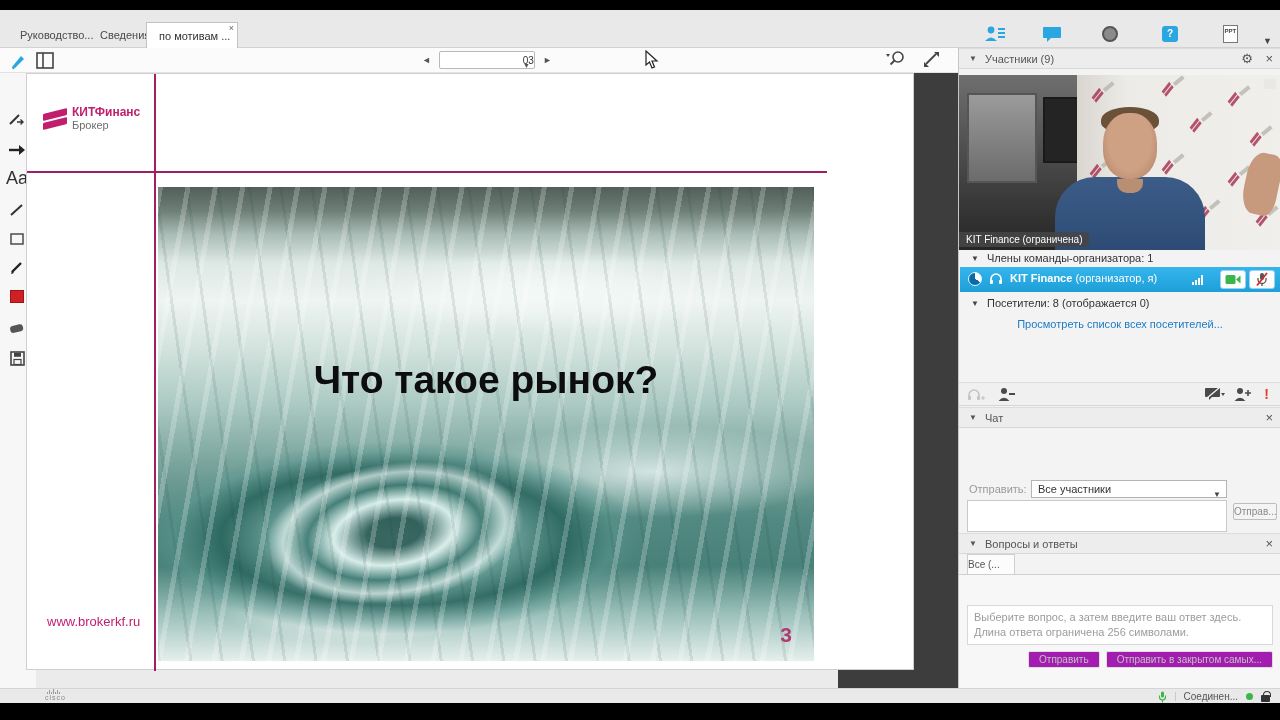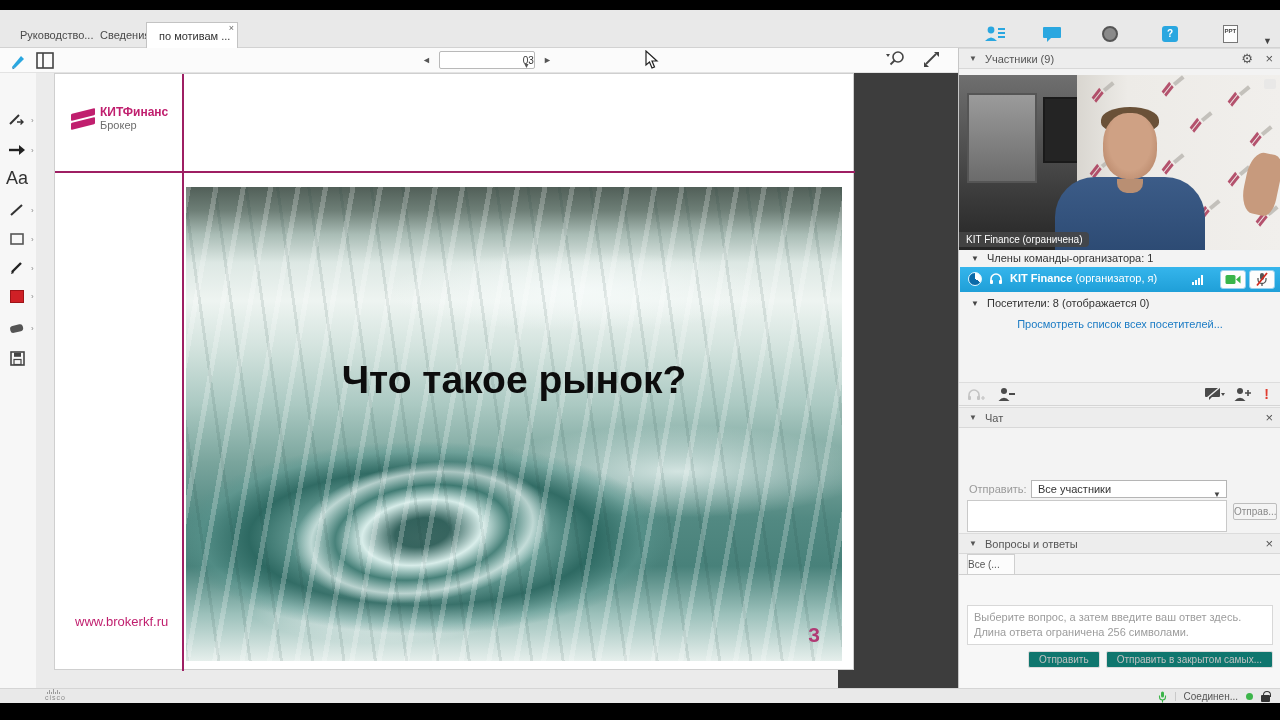--- a/index.html
+++ b/index.html
@@ -42,21 +42,21 @@
   .ptool { position:absolute; left:4px; width:26px; height:22px; display:flex; align-items:center; justify-content:center; }
   .pchev { position:absolute; left:27px; font-size:8px; color:#888; }
   .aatool { font-size:18px; color:#333; }
   .redswatch { width:14px; height:13px; background:#cf2026; border:1px solid #9e1418; }
 
   
   .mainbg { left:36px; top:73px; width:922px; height:615px; background:#ebebeb; }
   .darkstrip { left:838px; top:73px; width:120px; height:615px; background:#3d3d3d; }
 
   
-  .slide { left:54px; top:73px; width:800px; height:597px; background:#fff; border:1px solid #cfcfcf; }
+  .slide { left:26px; top:73px; width:888px; height:597px; background:#fff; border:1px solid #cfcfcf; }
   .slide-vline { position:absolute; left:127px; top:0; width:2px; height:597px; background:#9e1f63; }
   .slide-hline { position:absolute; left:0; top:97px; width:800px; height:2px; background:#9e1f63; }
   .logo { position:absolute; left:16px; top:32px; width:108px; }
   .logo-mark { position:absolute; left:0; top:4px; width:26px; height:22px; }
   .logo-mark i { position:absolute; left:0; width:24px; height:7px; background:#c01f6e; transform:skewY(-14deg); border-radius:1px; }
   .logo-mark i:nth-child(1){ top:1px; }
   .logo-mark i:nth-child(2){ top:10px; }
   .logo-text1 { margin-left:29px; font-size:12px; font-weight:bold; color:#c01f6e; line-height:13px; }
   .logo-text2 { margin-left:29px; font-size:11px; color:#6d6d6d; line-height:13px; }
   .slide-title { position:absolute; left:140px; top:12px; width:648px; text-align:center; font-size:25px; font-weight:bold; color:#9e1f63; line-height:37px; }
@@ -137,21 +137,21 @@
   .recipbox .caret { position:absolute; right:5px; top:5px; font-size:8px; color:#444; }
   .chatinput { position:absolute; left:8px; top:452px; width:260px; height:32px; background:#fff; border:1px solid #c9c9c9; }
   .chatsend { position:absolute; left:274px; top:455px; width:44px; height:17px; background:#f4f4f4; border:1px solid #bdbdbd; border-radius:2px; font-size:10px; color:#8a8a8a; text-align:center; line-height:15px; }
 
   
   .qatab { position:absolute; left:8px; top:506px; width:48px; height:20px; background:#fcfcfc; border:1px solid #cfcfcf; border-bottom:none; font-size:10px; color:#555; line-height:19px; }
   .qatabline { position:absolute; left:0; top:526px; width:322px; height:1px; background:#cfcfcf; }
   .qabody { position:absolute; left:0; top:527px; width:322px; height:113px; background:#f7f7f7; }
   .qainput { position:absolute; left:8px; top:30px; width:306px; height:40px; background:#fff; border:1px solid #d8d8d8; font-size:11px; color:#9c9c9c; padding:4px 6px; line-height:15px; }
   .qabtns { position:absolute; right:8px; top:76px; display:flex; gap:6px; }
-  .qabtn { height:17px; background:#0f766e; border:1px solid #dcdcdc; border-radius:2px; font-size:10px; color:#c2c2c2; line-height:15px; padding:0 10px; white-space:nowrap; }
+  .qabtn { height:17px; background:#a21caf; border:1px solid #dcdcdc; border-radius:2px; font-size:10px; color:#c2c2c2; line-height:15px; padding:0 10px; white-space:nowrap; }
 
   
   .statusbar { left:0; top:688px; width:1280px; height:15px; background:#e9e9e9; border-top:1px solid #d5d5d5; }
   .ciscologo { position:absolute; left:45px; top:0px; }
   .cbars { display:flex; gap:1px; align-items:flex-end; height:5px; margin-left:2px; }
   .cbars i { width:1px; background:#9a9a9a; }
   .ciscotxt { font-size:7px; color:#8a8a8a; letter-spacing:1px; }
   .statright { position:absolute; right:10px; top:0; height:15px; display:flex; align-items:center; gap:8px; }
   .stattxt { font-size:10px; color:#555; }
   .gdot { width:7px; height:7px; border-radius:50%; background:#3cb54a; }

